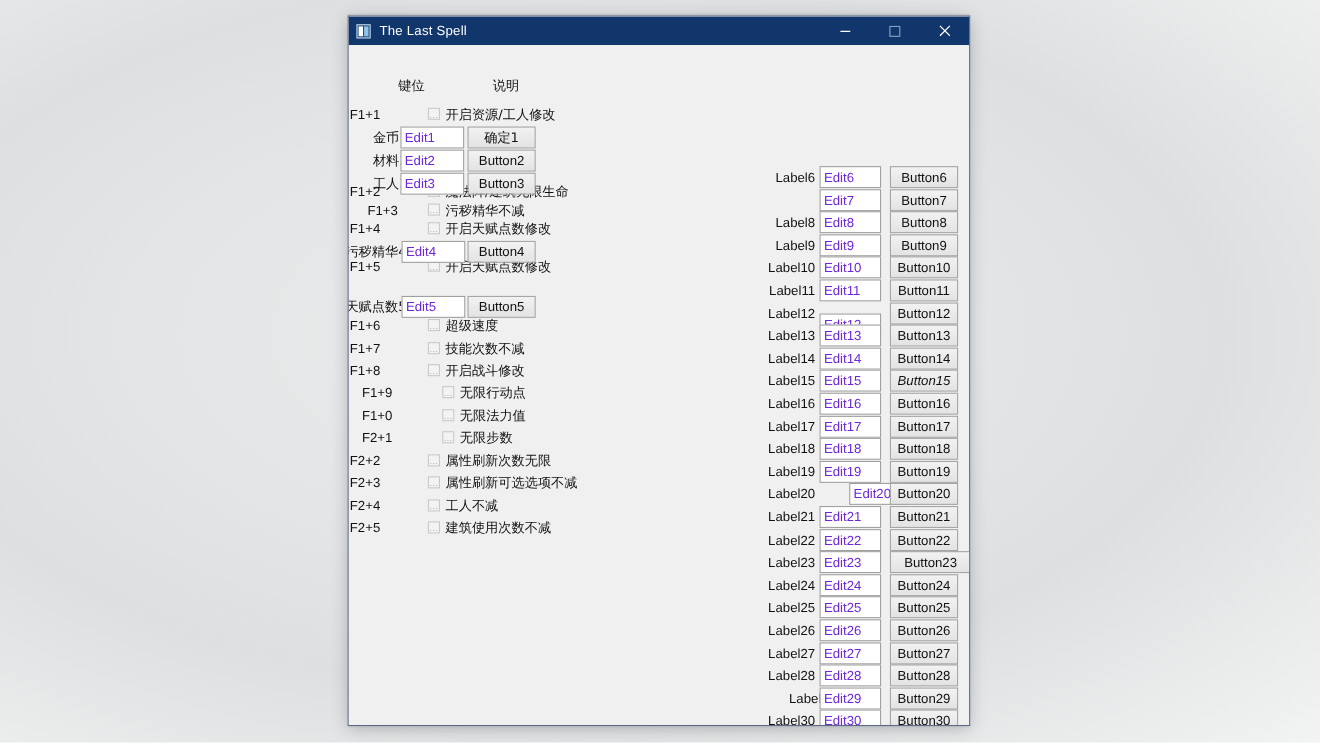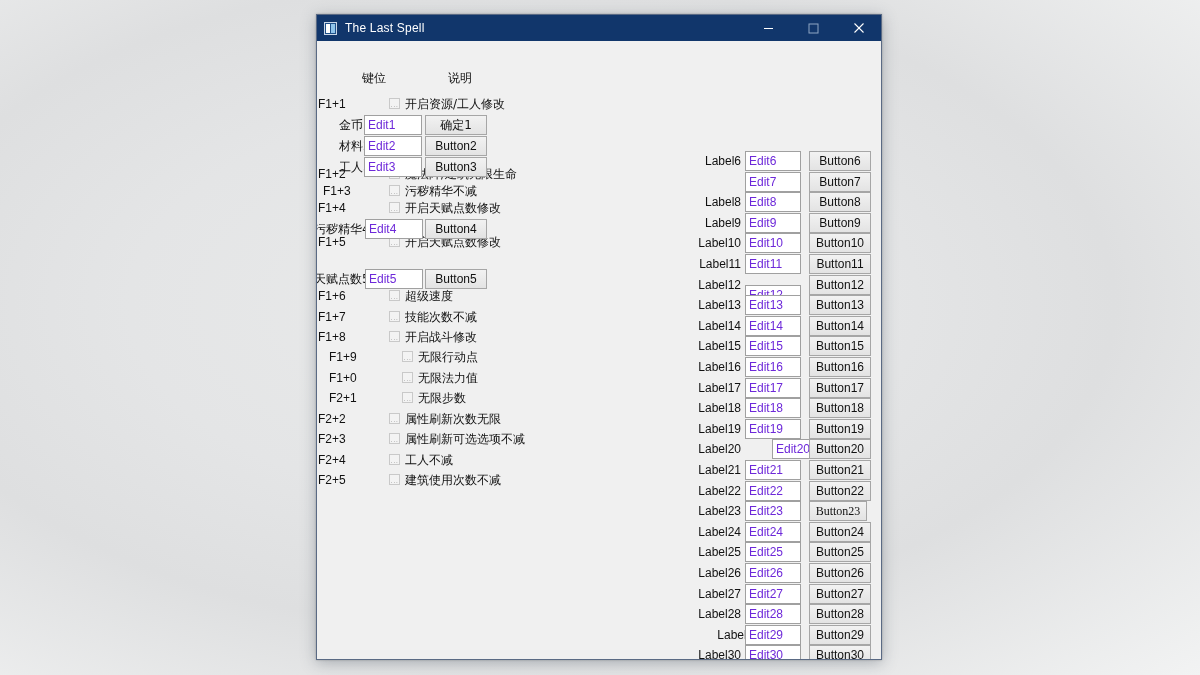--- a/index.html
+++ b/index.html
@@ -202,21 +202,21 @@
           <div class="lbl" style="left: 1px; top: 56px;">F1+1</div>
           <div class="chk" style="left: 72px; top: 57px;">
             <span>...</span>
           </div>
           <div class="lbl lbl-cn" style="left: 88px; top: 56px;">开启资源/工人修改</div>
           <div class="lbl" style="left: 1px; top: 126px;">F1+2</div>
           <div class="chk" style="left: 72px; top: 127px;">
             <span>...</span>
           </div>
           <div class="lbl lbl-cn" style="left: 88px; top: 126px;">魔法阵/建筑无限生命</div>
-          <div class="lbl" style="left: 6px; top: 143px;">F1+3</div>
+          <div class="lbl" style="left: 17px; top: 143px;">F1+3</div>
           <div class="chk" style="left: 72px; top: 144px;">
             <span>...</span>
           </div>
           <div class="lbl lbl-cn" style="left: 88px; top: 143px;">污秽精华不减</div>
           <div class="lbl" style="left: 1px; top: 160px;">F1+4</div>
           <div class="chk" style="left: 72px; top: 161px;">
             <span>...</span>
           </div>
           <div class="lbl lbl-cn" style="left: 88px; top: 160px;">开启天赋点数修改</div>
           <div class="lbl" style="left: 1px; top: 194px;">F1+5</div>
@@ -311,21 +311,21 @@
           <input class="edit" type="text" value="Edit12" style="left: 428px; top: 244px; width: 56px;">
           <div class="btn" style="left: 492px; top: 234px; width: 62px;">Button12</div>
           <div class="rlbl" style="left: 380px; width: 44px; top: 257px;">Label13</div>
           <input class="edit" type="text" value="Edit13" style="left: 428px; top: 254px; width: 56px;">
           <div class="btn" style="left: 492px; top: 254px; width: 62px;">Button13</div>
           <div class="rlbl" style="left: 380px; width: 44px; top: 278px;">Label14</div>
           <input class="edit" type="text" value="Edit14" style="left: 428px; top: 275px; width: 56px;">
           <div class="btn" style="left: 492px; top: 275px; width: 62px;">Button14</div>
           <div class="rlbl" style="left: 380px; width: 44px; top: 298px;">Label15</div>
           <input class="edit" type="text" value="Edit15" style="left: 428px; top: 295px; width: 56px;">
-          <div class="btn" style="left: 492px; top: 295px; width: 62px;">Button15</div>
+          <div class="btn" style="left: 492px; top: 295px; width: 62px; font-style: italic;">Button15</div>
           <div class="rlbl" style="left: 380px; width: 44px; top: 319px;">Label16</div>
           <input class="edit" type="text" value="Edit16" style="left: 428px; top: 316px; width: 56px;">
           <div class="btn" style="left: 492px; top: 316px; width: 62px;">Button16</div>
           <div class="rlbl" style="left: 380px; width: 44px; top: 340px;">Label17</div>
           <input class="edit" type="text" value="Edit17" style="left: 428px; top: 337px; width: 56px;">
           <div class="btn" style="left: 492px; top: 337px; width: 62px;">Button17</div>
           <div class="rlbl" style="left: 380px; width: 44px; top: 360px;">Label18</div>
           <input class="edit" type="text" value="Edit18" style="left: 428px; top: 357px; width: 56px;">
           <div class="btn" style="left: 492px; top: 357px; width: 62px;">Button18</div>
           <div class="rlbl" style="left: 380px; width: 44px; top: 381px;">Label19</div>
@@ -335,21 +335,21 @@
           <input class="edit" type="text" value="Edit20" style="left: 432px; top: 398px; width: 53px; margin-left: 23px;">
           <div class="btn" style="left: 492px; top: 398px; width: 62px;">Button20</div>
           <div class="rlbl" style="left: 380px; width: 44px; top: 422px;">Label21</div>
           <input class="edit" type="text" value="Edit21" style="left: 428px; top: 419px; width: 56px;">
           <div class="btn" style="left: 492px; top: 419px; width: 62px;">Button21</div>
           <div class="rlbl" style="left: 380px; width: 44px; top: 443px;">Label22</div>
           <input class="edit" type="text" value="Edit22" style="left: 428px; top: 440px; width: 56px;">
           <div class="btn" style="left: 492px; top: 440px; width: 62px;">Button22</div>
           <div class="rlbl" style="left: 380px; width: 44px; top: 463px;">Label23</div>
           <input class="edit" type="text" value="Edit23" style="left: 428px; top: 460px; width: 56px;">
-          <div class="btn" style="left: 492px; top: 460px; width: 58px; font-family: Liberation Serif, serif;">Button23</div>
+          <div class="btn" style="left: 492px; top: 460px; width: 74px;">Button23</div>
           <div class="rlbl" style="left: 380px; width: 44px; top: 484px;">Label24</div>
           <input class="edit" type="text" value="Edit24" style="left: 428px; top: 481px; width: 56px;">
           <div class="btn" style="left: 492px; top: 481px; width: 62px;">Button24</div>
           <div class="rlbl" style="left: 380px; width: 44px; top: 504px;">Label25</div>
           <input class="edit" type="text" value="Edit25" style="left: 428px; top: 501px; width: 56px;">
           <div class="btn" style="left: 492px; top: 501px; width: 62px;">Button25</div>
           <div class="rlbl" style="left: 380px; width: 44px; top: 525px;">Label26</div>
           <input class="edit" type="text" value="Edit26" style="left: 428px; top: 522px; width: 56px;">
           <div class="btn" style="left: 492px; top: 522px; width: 62px;">Button26</div>
           <div class="rlbl" style="left: 380px; width: 44px; top: 546px;">Label27</div>

